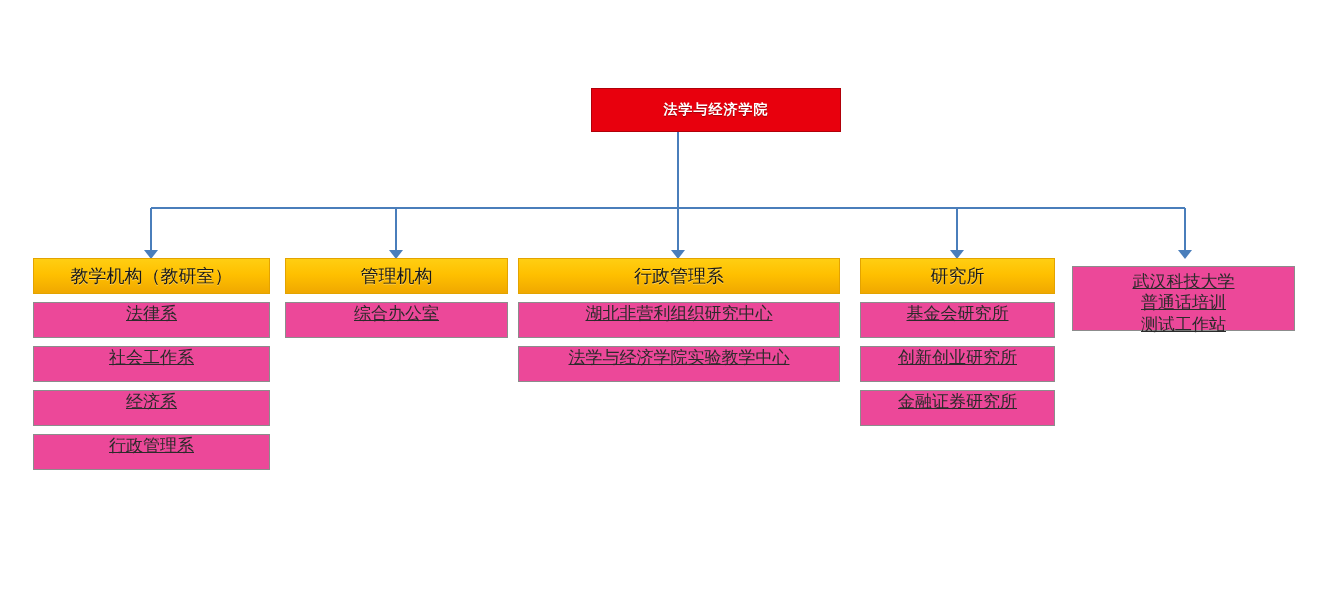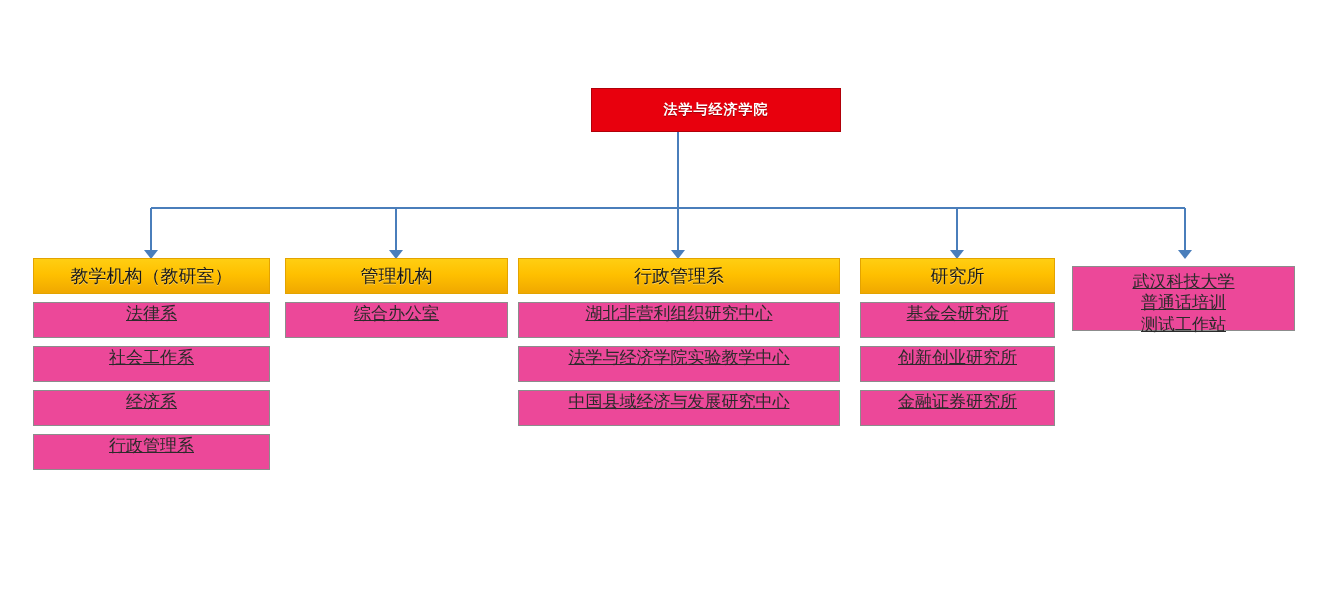--- a/index.html
+++ b/index.html
@@ -163,23 +163,20 @@
       <div class="col-header">
         <span>行政管理系</span>
       </div>
       <div class="col-items">
         <div class="item-box">
           <span>湖北非营利组织研究中心</span>
         </div>
         <div class="item-box">
           <span>法学与经济学院实验教学中心</span>
         </div>
-        <div class="item-box">
-          <span>中国县域经济与发展研究中心</span>
-        </div>
       </div>
     </div>
 
     <div class="column" id="col-3">
       <div class="col-header">
         <span>研究所</span>
       </div>
       <div class="col-items">
         <div class="item-box">
           <span>基金会研究所</span>

